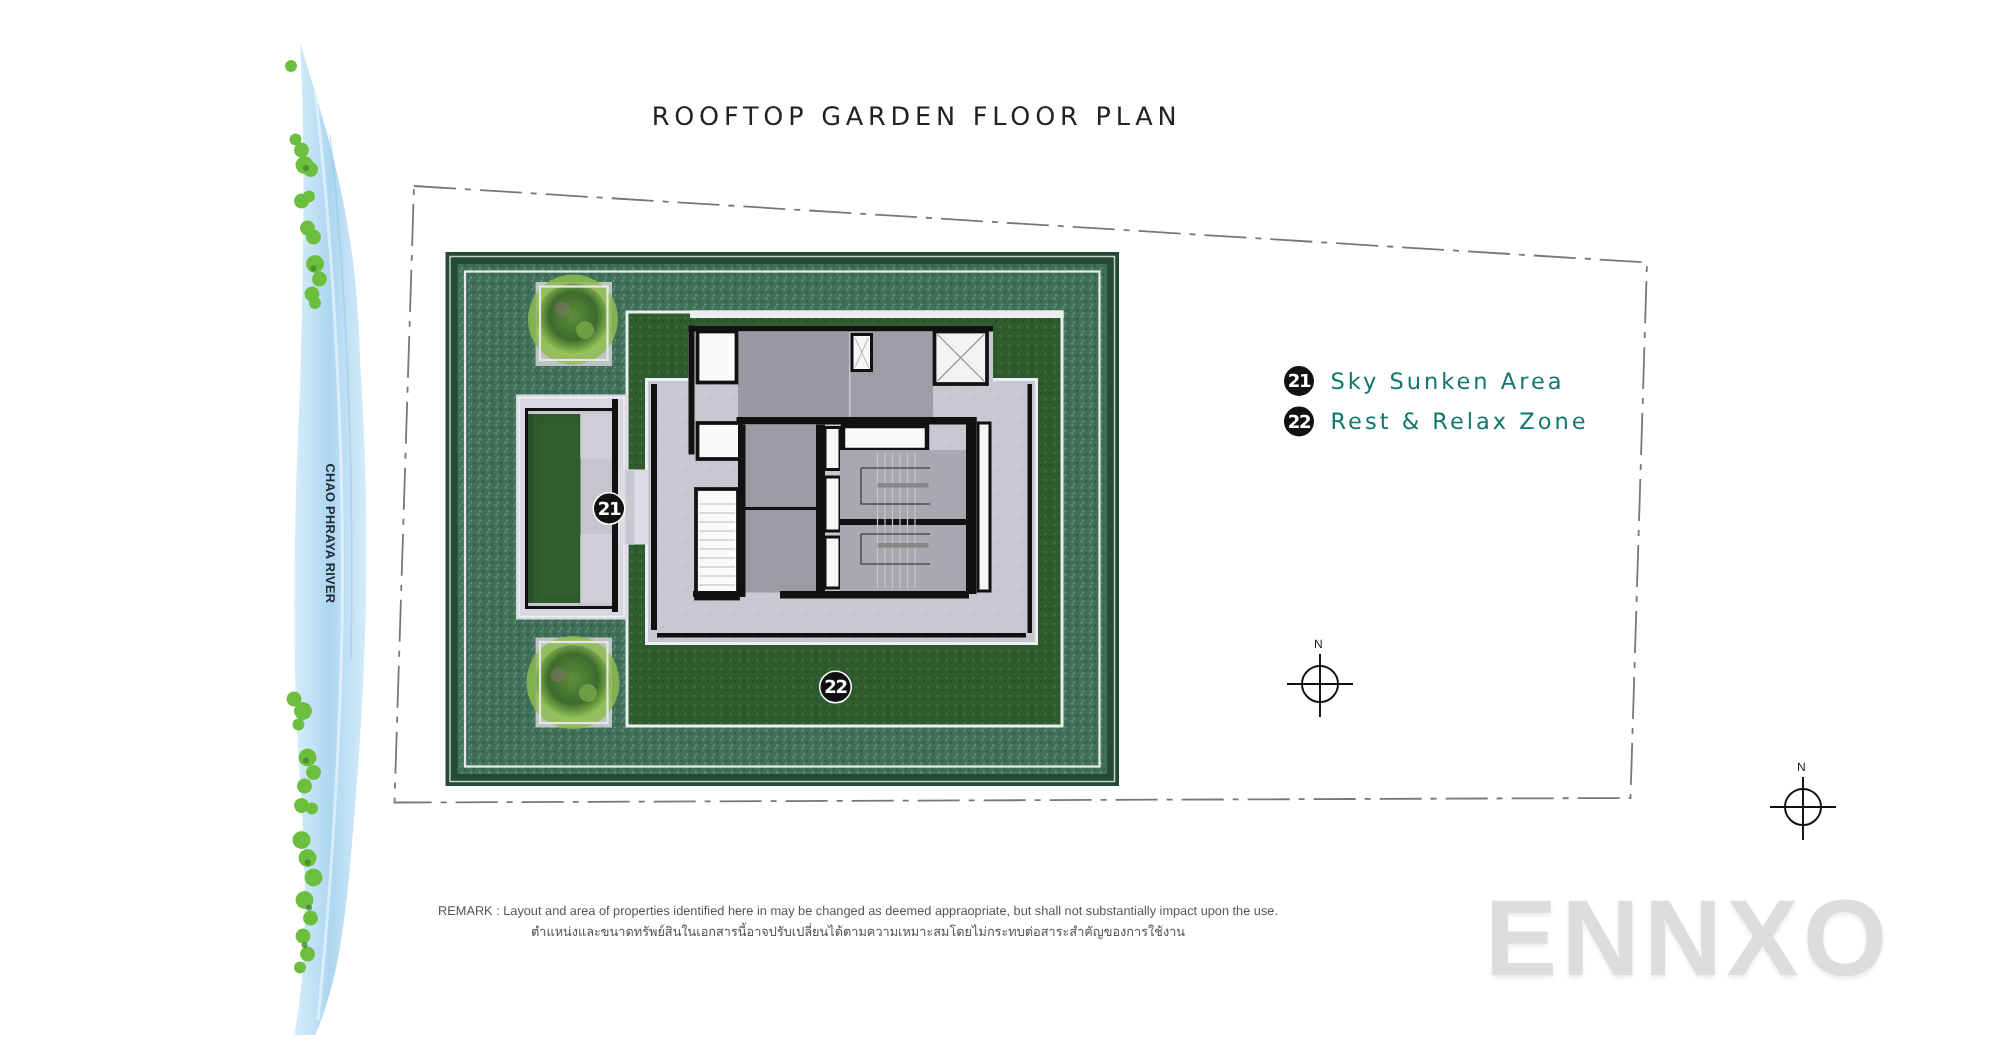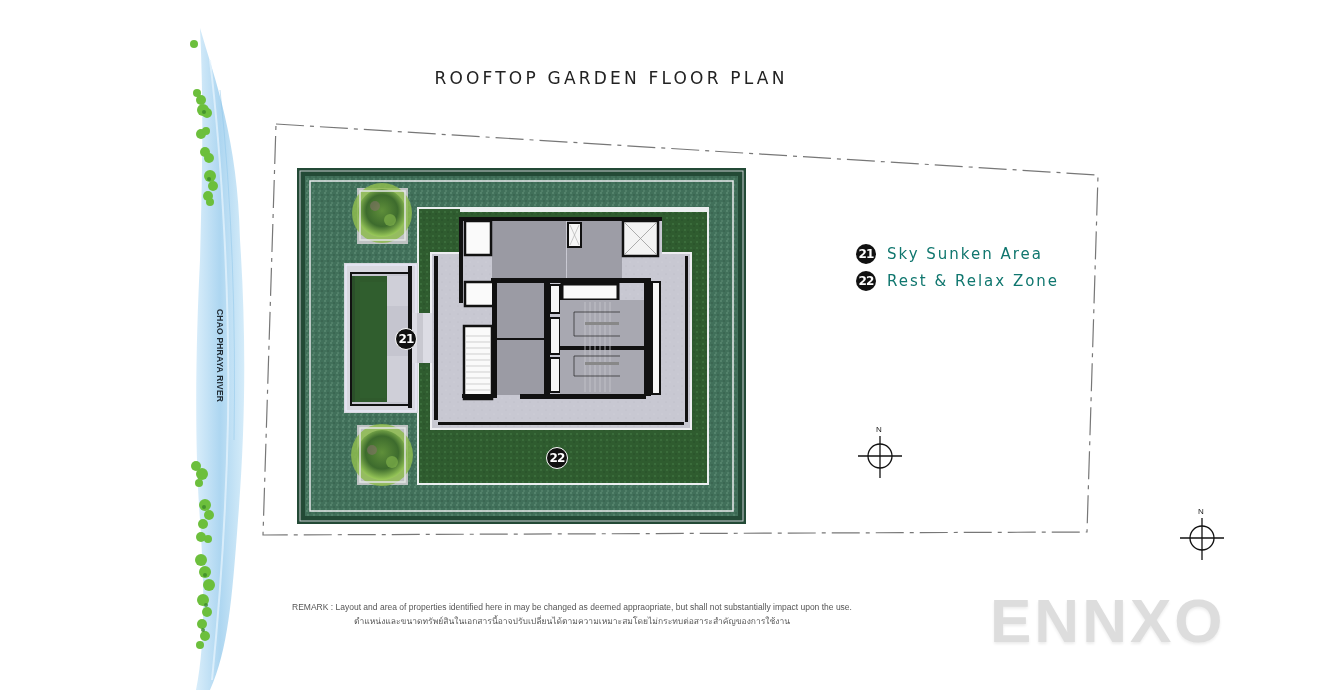--- a/index.html
+++ b/index.html
@@ -29,21 +29,21 @@
     width: 20px; height: 20px; border-radius: 50%; background: #111; color: #fff;
     font-size: 12px; font-weight: bold; display: flex; align-items: center; justify-content: center;
     letter-spacing: -0.8px; font-family: "DejaVu Sans", sans-serif;
   }
   .legend-text { margin-left: 11px; font-size: 15px; letter-spacing: 2px; color: #0f766e; font-family: "DejaVu Sans", sans-serif; }
 
   .remark { left: 0; width: 1140px; top: 600px; text-align: center; font-size: 8.5px; color: #555; line-height: 14px; }
   .remark div { transform: translateX(2px); }
 
   .watermark {
-    left: 990px; top: 585px; font-size: 62px; font-weight: bold; color: #dddddd;
+    left: 990px; top: 585px; font-size: 72px; font-weight: bold; color: #dddddd;
     letter-spacing: 3px; font-family: "Liberation Sans", sans-serif;
     text-shadow: 0 2px 3px rgba(0,0,0,0.08);
   }
 
   .map-badge { position: absolute; width: 22px; height: 22px; border-radius: 50%; background:#111; color:#fff;
     font-size: 12px; font-weight: bold; display:flex; align-items:center; justify-content:center;
     letter-spacing:-0.8px; font-family: "DejaVu Sans", sans-serif; border: 1px solid #fff; }
 
   .compass-label { font-size: 8px; color: #222; font-family: "Liberation Sans", sans-serif; }
 </style>

